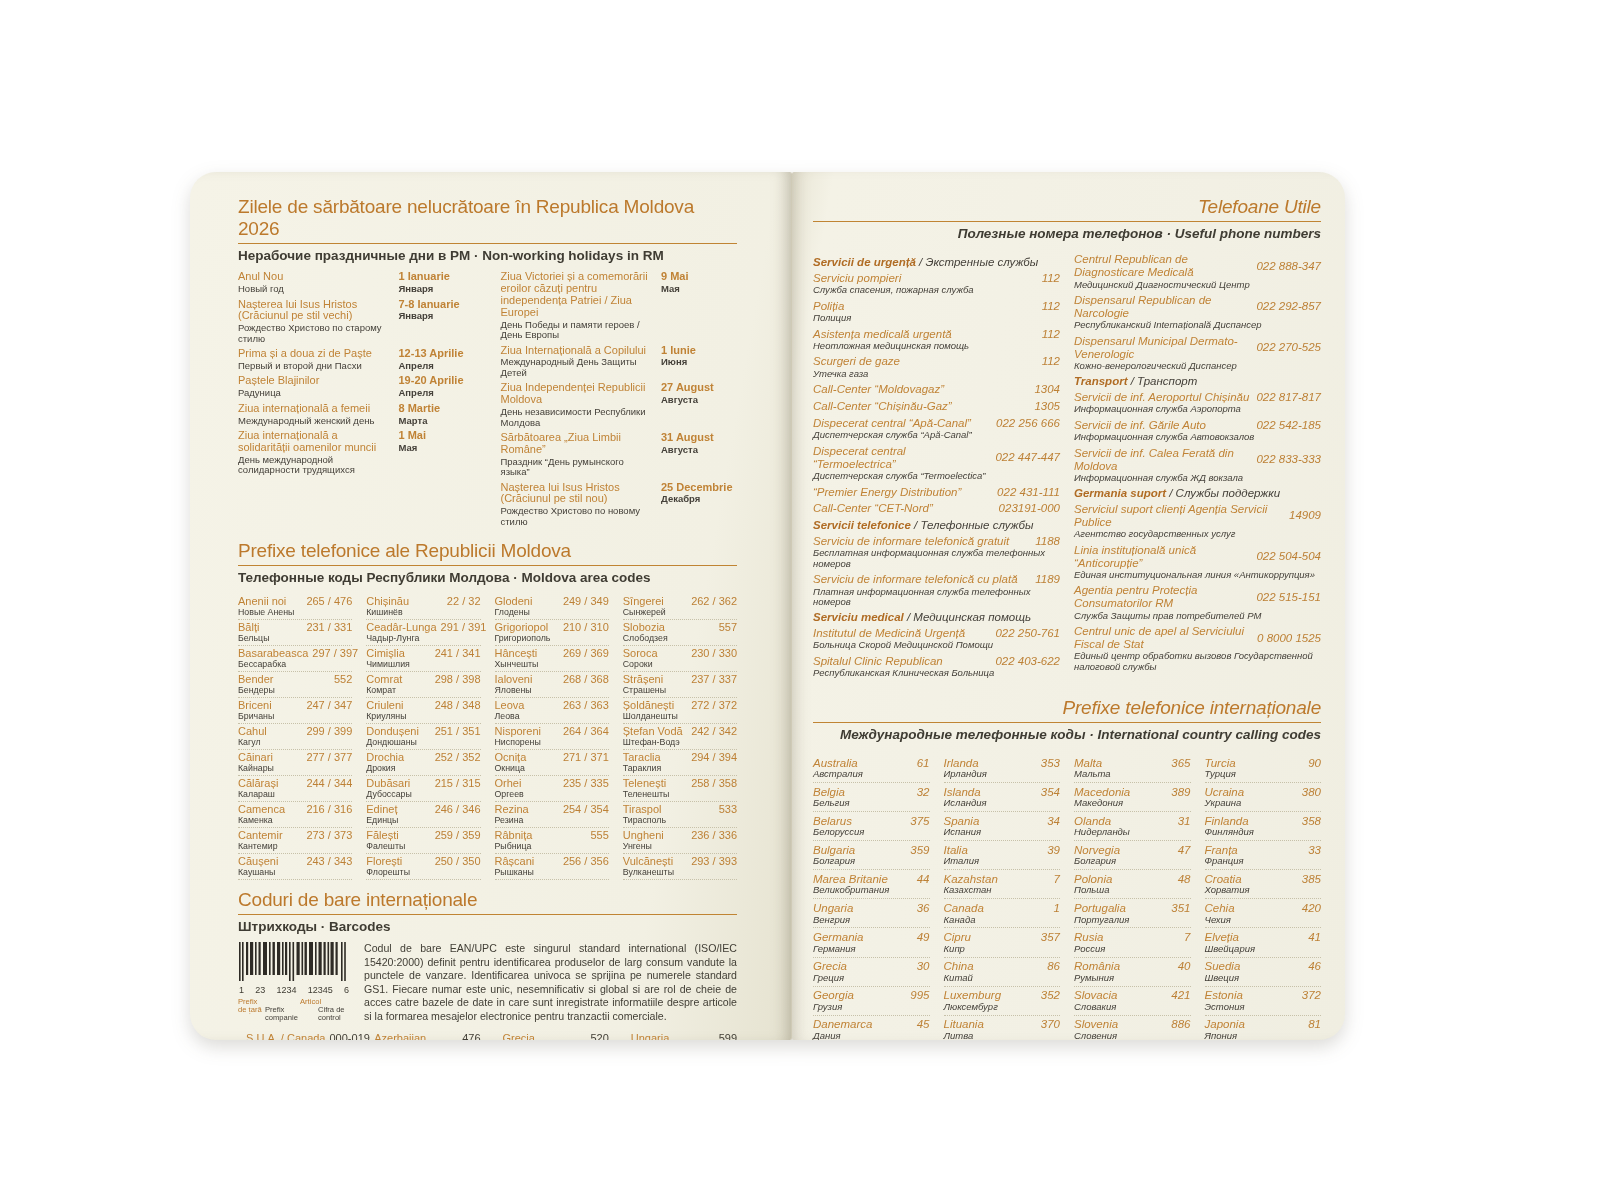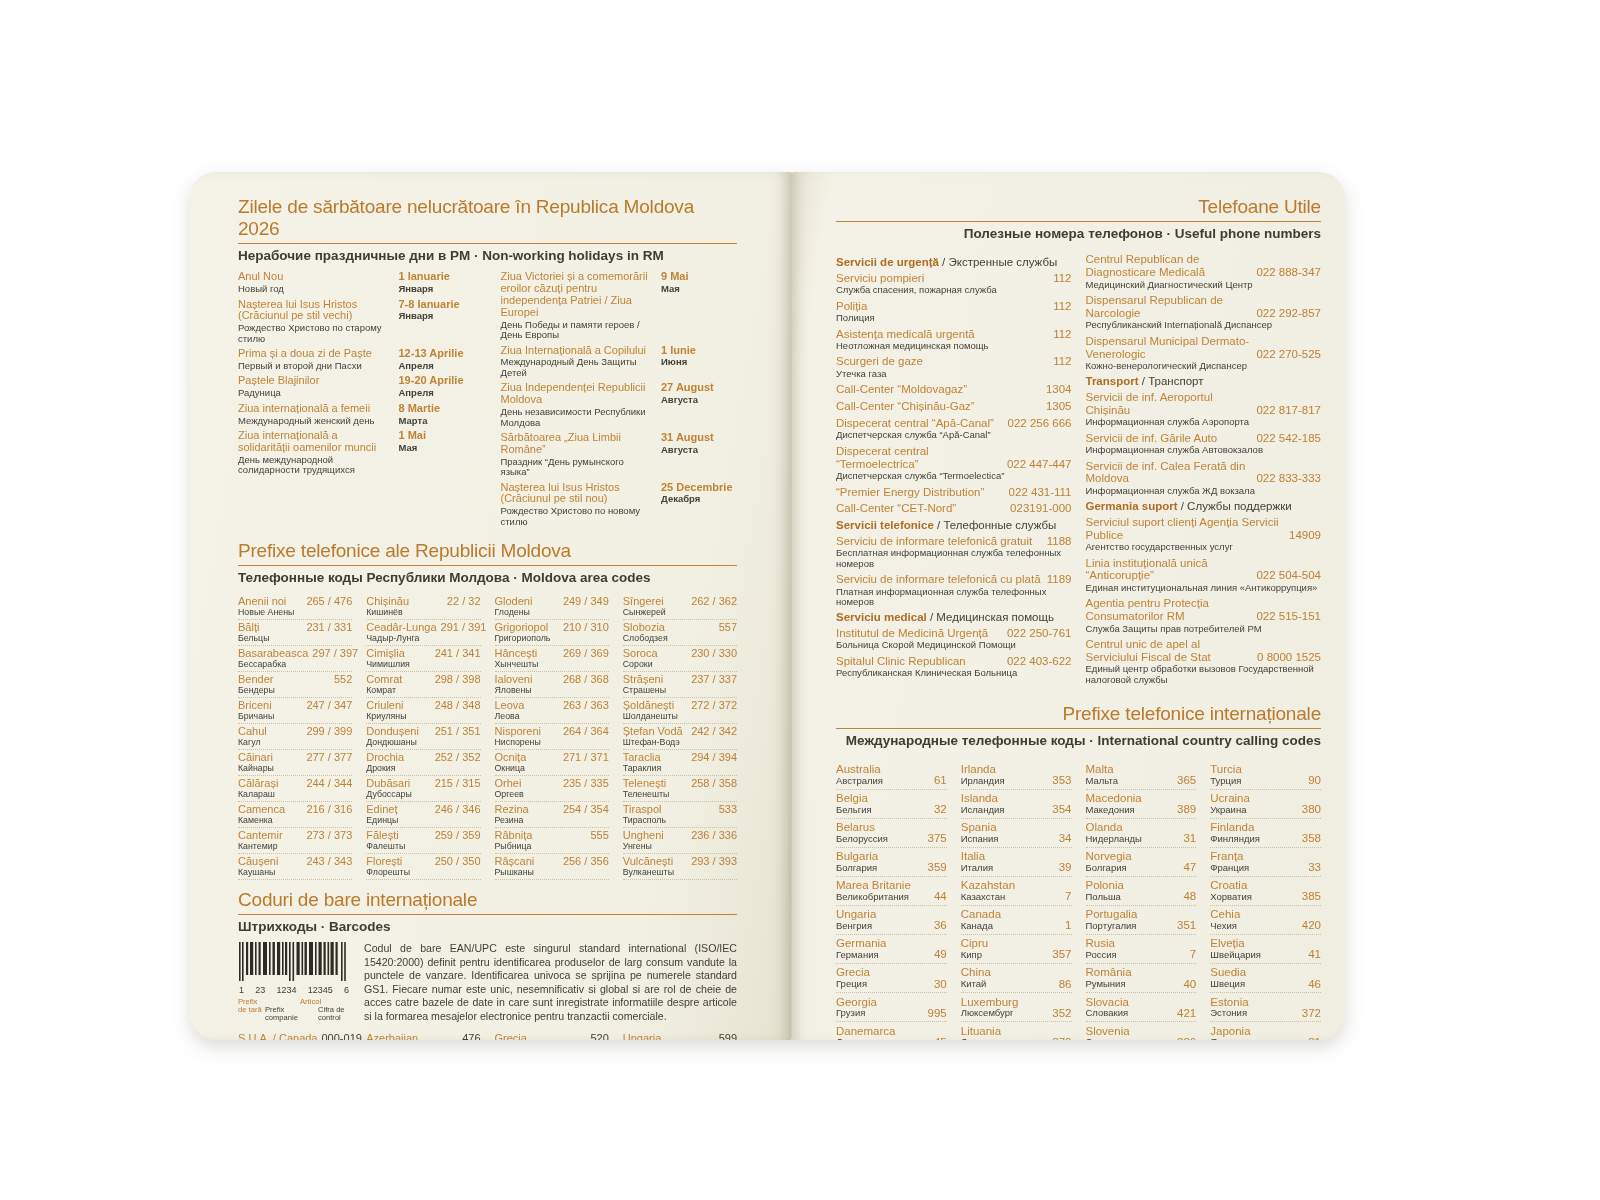--- a/index.html
+++ b/index.html
@@ -15,21 +15,22 @@
     width:602px;border-radius:26px 2px 2px 26px;
     background:linear-gradient(100deg,#f5f3e7 0%,#f2f0e3 78%,#e6e3d1 99%);
     border-right:1px solid #cfcab6;
     box-shadow:inset -12px 0 16px -9px rgba(90,80,55,0.35);
     padding:24px 54px 0 48px;
   }
   .page-right{
     width:553px;border-radius:2px 26px 26px 2px;
     background:linear-gradient(100deg,#e9e6d6 0%,#f4f2e6 6%,#f2f0e4 60%,#f0eee1 100%);
     box-shadow:inset 12px 0 16px -10px rgba(90,80,55,0.28);
-    padding:24px 24px 0 44px;
+    padding:24px 24px 0 21px;
+    font-style:italic;
   }
   .sec{margin-bottom:9px;}
   .sec-title{font-size:19px;font-weight:normal;color:#bc792c;letter-spacing:-0.2px;margin:0;line-height:1.15;}
   .sec-title.right{text-align:right;}
   .rule{border:0;border-top:1.5px solid #c08433;margin:3px 0 4px;}
   .subtitle{font-size:13.5px;font-weight:bold;color:#3f3c33;margin:0 0 8px;line-height:1.15;}
   .subtitle.right{text-align:right;}
   
   .h-grid{display:flex;gap:26px;}
   .h-col{flex:1;min-width:0;}
@@ -53,35 +54,35 @@
   
   .bc-flex{display:flex;gap:14px;margin-bottom:6px;}
   .bc-left{width:112px;flex:none;}
   .bc-digits{display:flex;justify-content:space-between;font-size:9px;color:#3f3c33;padding:0 1px;line-height:1;}
   .bc-labels{position:relative;height:27px;font-size:7.6px;line-height:1.05;margin-top:2px;}
   .bc-labels span{position:absolute;white-space:pre-line;}
   .lbl-o{color:#bc792c;}
   .lbl-d{color:#45413a;}
   .bc-par{flex:1;font-size:10.6px;line-height:1.27;color:#413e35;text-align:justify;margin:0;}
   .bc-row{display:flex;justify-content:space-between;align-items:baseline;padding:2.5px 0;border-bottom:1px dotted #c7c1a9;}
-  .bc-country{font-size:11px;color:#c08336;line-height:1.05;white-space:nowrap;}
+  .bc-country{font-size:11px;color:#c08336;line-height:1.05;white-space:nowrap;margin-left:8px;}
   .bc-range{font-size:11px;color:#413e35;line-height:1.05;white-space:nowrap;padding-left:4px;}
   
   .p-cols{display:flex;gap:14px;}
   .p-col{flex:1;min-width:0;}
   .p-head{font-size:11.5px;margin:3px 0 3px;line-height:1.1;}
   .p-head-ro{color:#b06c24;font-weight:bold;}
   .p-head-ru{color:#45413a;}
   .p-entry{margin-bottom:4px;}
-  .p-top{display:flex;justify-content:space-between;align-items:flex-end;}
+  .p-top{display:flex;justify-content:space-between;align-items:center;}
   .p-name{font-size:11.5px;color:#c08336;line-height:1.12;padding-right:6px;}
   .p-num{font-size:11.5px;color:#bd8136;white-space:nowrap;line-height:1.12;}
   .p-ru{font-size:9.5px;color:#45413a;line-height:1.1;margin-top:0.5px;}
   
-  .ic-cell{display:flex;justify-content:space-between;align-items:flex-end;padding:2.5px 0;border-bottom:1px dotted #c7c1a9;}
+  .ic-cell{display:flex;justify-content:space-between;align-items:flex-start;padding:2.5px 0;border-bottom:1px dotted #c7c1a9;}
   .ic-name{font-size:11.5px;color:#c08336;line-height:1.1;white-space:nowrap;}
   .ic-ru{font-size:9.5px;color:#45413a;line-height:1.1;}
   .ic-code{font-size:11.5px;color:#bd8136;padding-left:5px;white-space:nowrap;}
   .spacer-sm{height:4px;}
 </style>
 </head>
 <body>
 
 <div class="spread">
 

